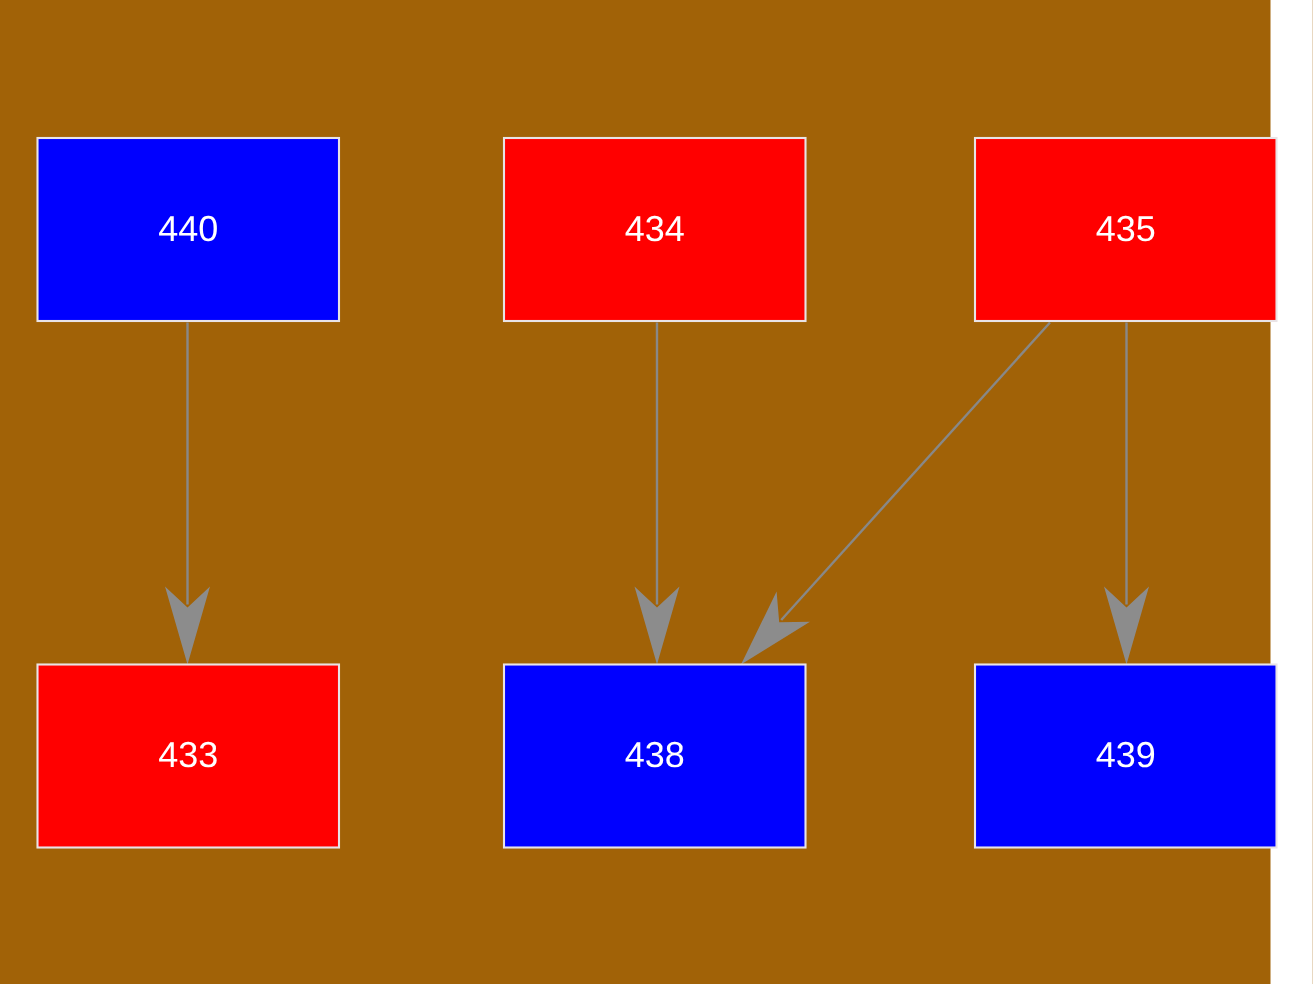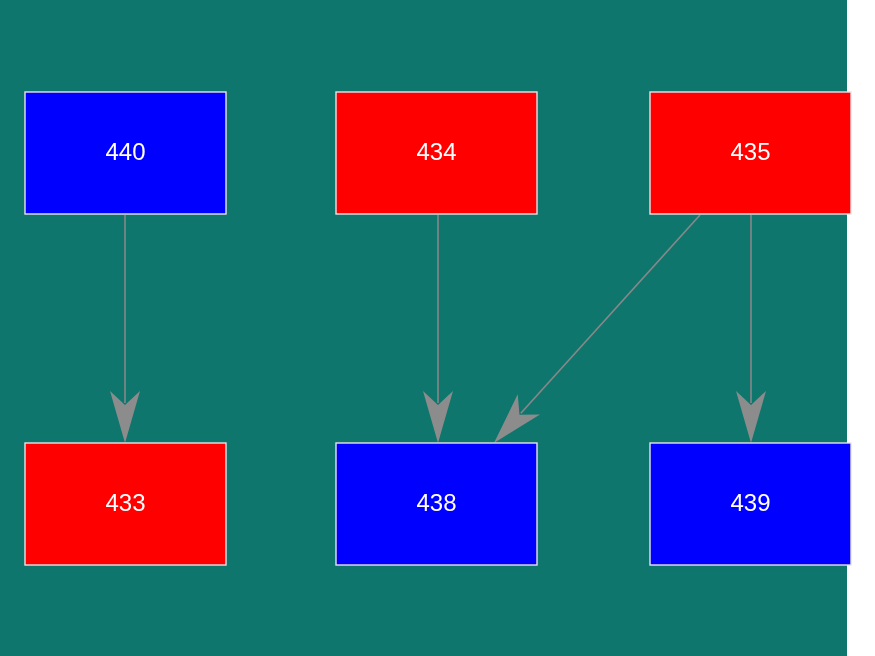--- a/index.html
+++ b/index.html
@@ -10,21 +10,21 @@
   body {
     width: 875px;
     height: 656px;
     overflow: hidden;
     font-family: "Liberation Sans", sans-serif;
   }
   #graph-root {
     position: relative;
     width: 847px;
     height: 656px;
-    background: #0f766e;
+    background: #a16207;
   }
   svg#graph-svg {
     display: block;
     width: 875px;
     height: 656px;
   }
   .node-rect {
     stroke: #e9e3e6;
     stroke-width: 1.4;
   }

